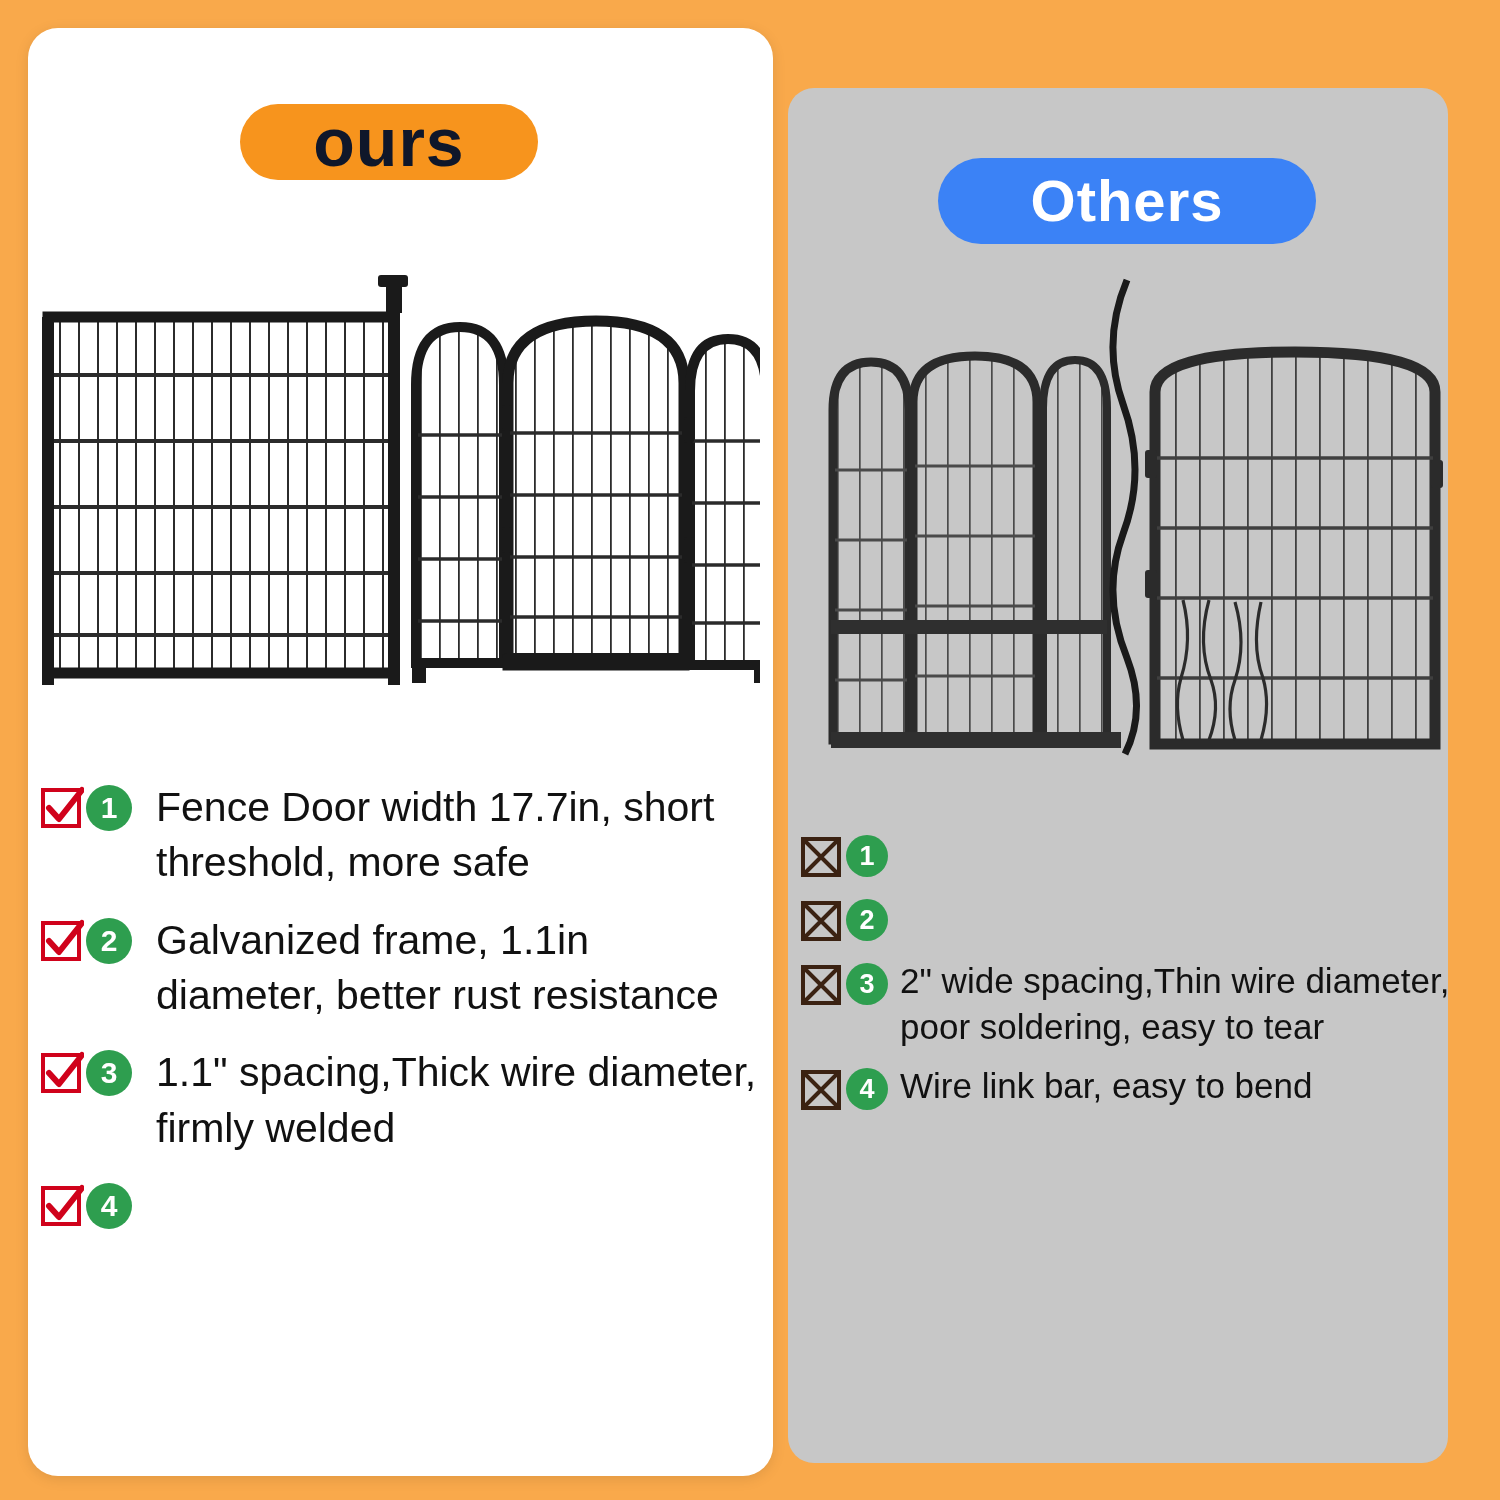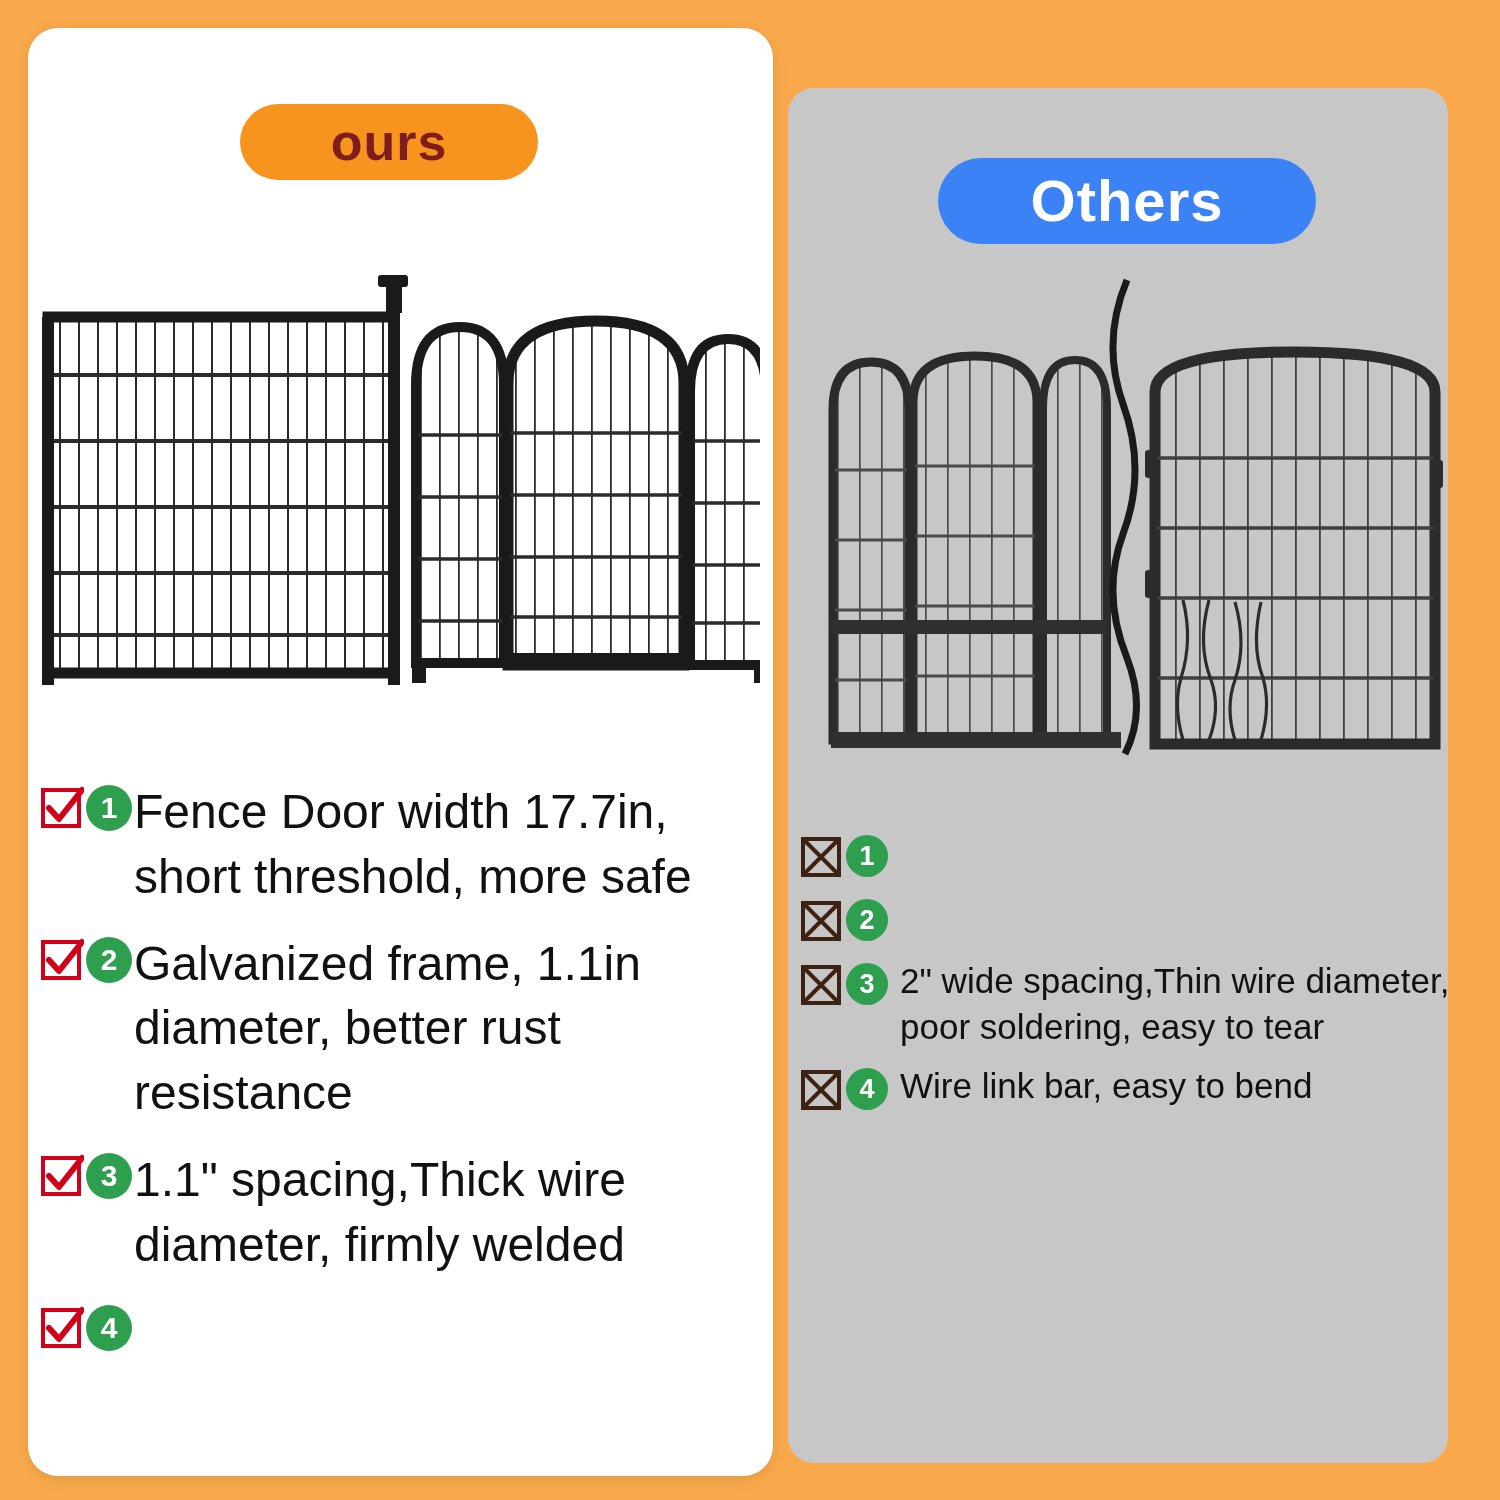--- a/index.html
+++ b/index.html
@@ -35,22 +35,22 @@
   
   .badge-ours {
     position: absolute;
     left: 240px; top: 104px;
     width: 298px; height: 76px;
     background: #F7941D;
     border-radius: 38px;
     display: flex; align-items: center; justify-content: center;
   }
   .badge-ours span {
-    color: #7f1d1d;
-    font-size: 52px;
+    color: #0f172a;
+    font-size: 68px;
     font-weight: bold;
     letter-spacing: 1px;
     line-height: 1;
   }
   .badge-others {
     position: absolute;
     left: 938px; top: 158px;
     width: 378px; height: 86px;
     background: #3b82f6;
     border-radius: 43px;
@@ -115,23 +115,23 @@
     display: flex; align-items: center; justify-content: center;
     margin-top: 5px;
     margin-left: 2px;
   }
   .list-right .num {
     width: 42px; height: 42px;
     font-size: 27px;
   }
 
   .txt {
-    margin-left: 2px;
+    margin-left: 24px;
     color: #111111;
-    font-size: 48px;
+    font-size: 41px;
     line-height: 1.35;
     font-weight: 400;
   }
   .list-right .txt {
     font-size: 35px;
     line-height: 1.3;
     margin-left: 12px;
   }
 </style>
 </head>

